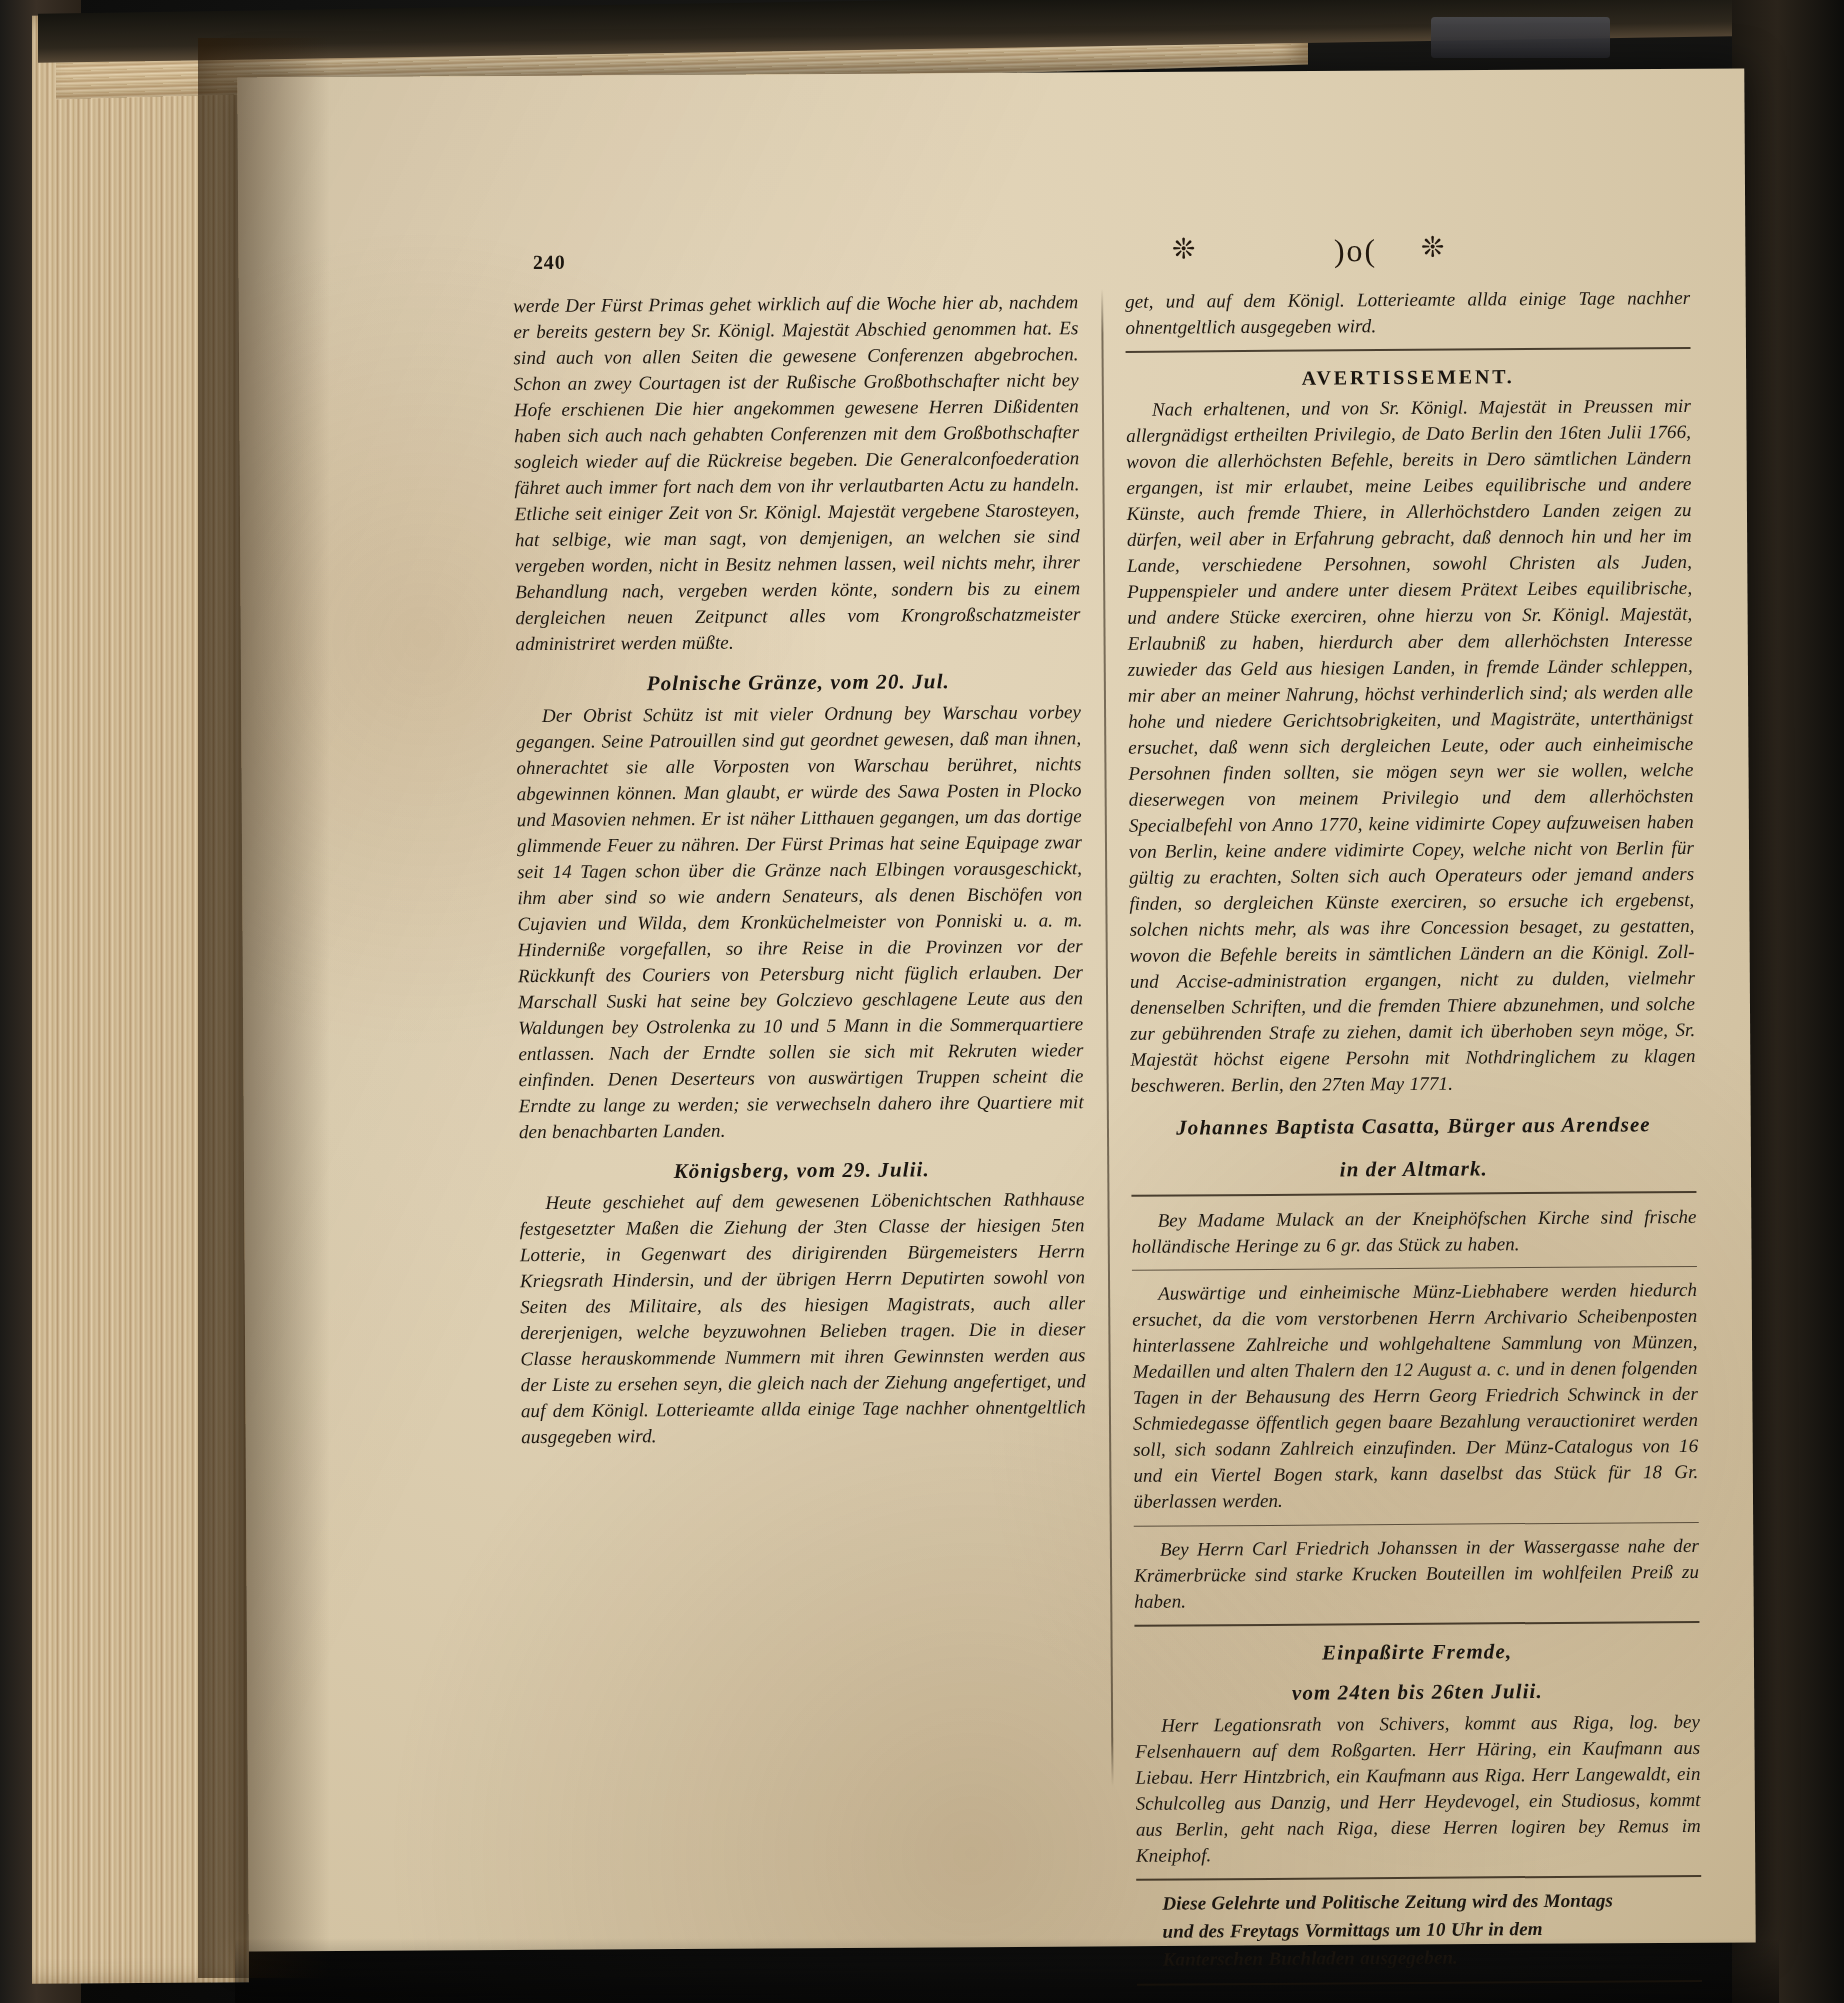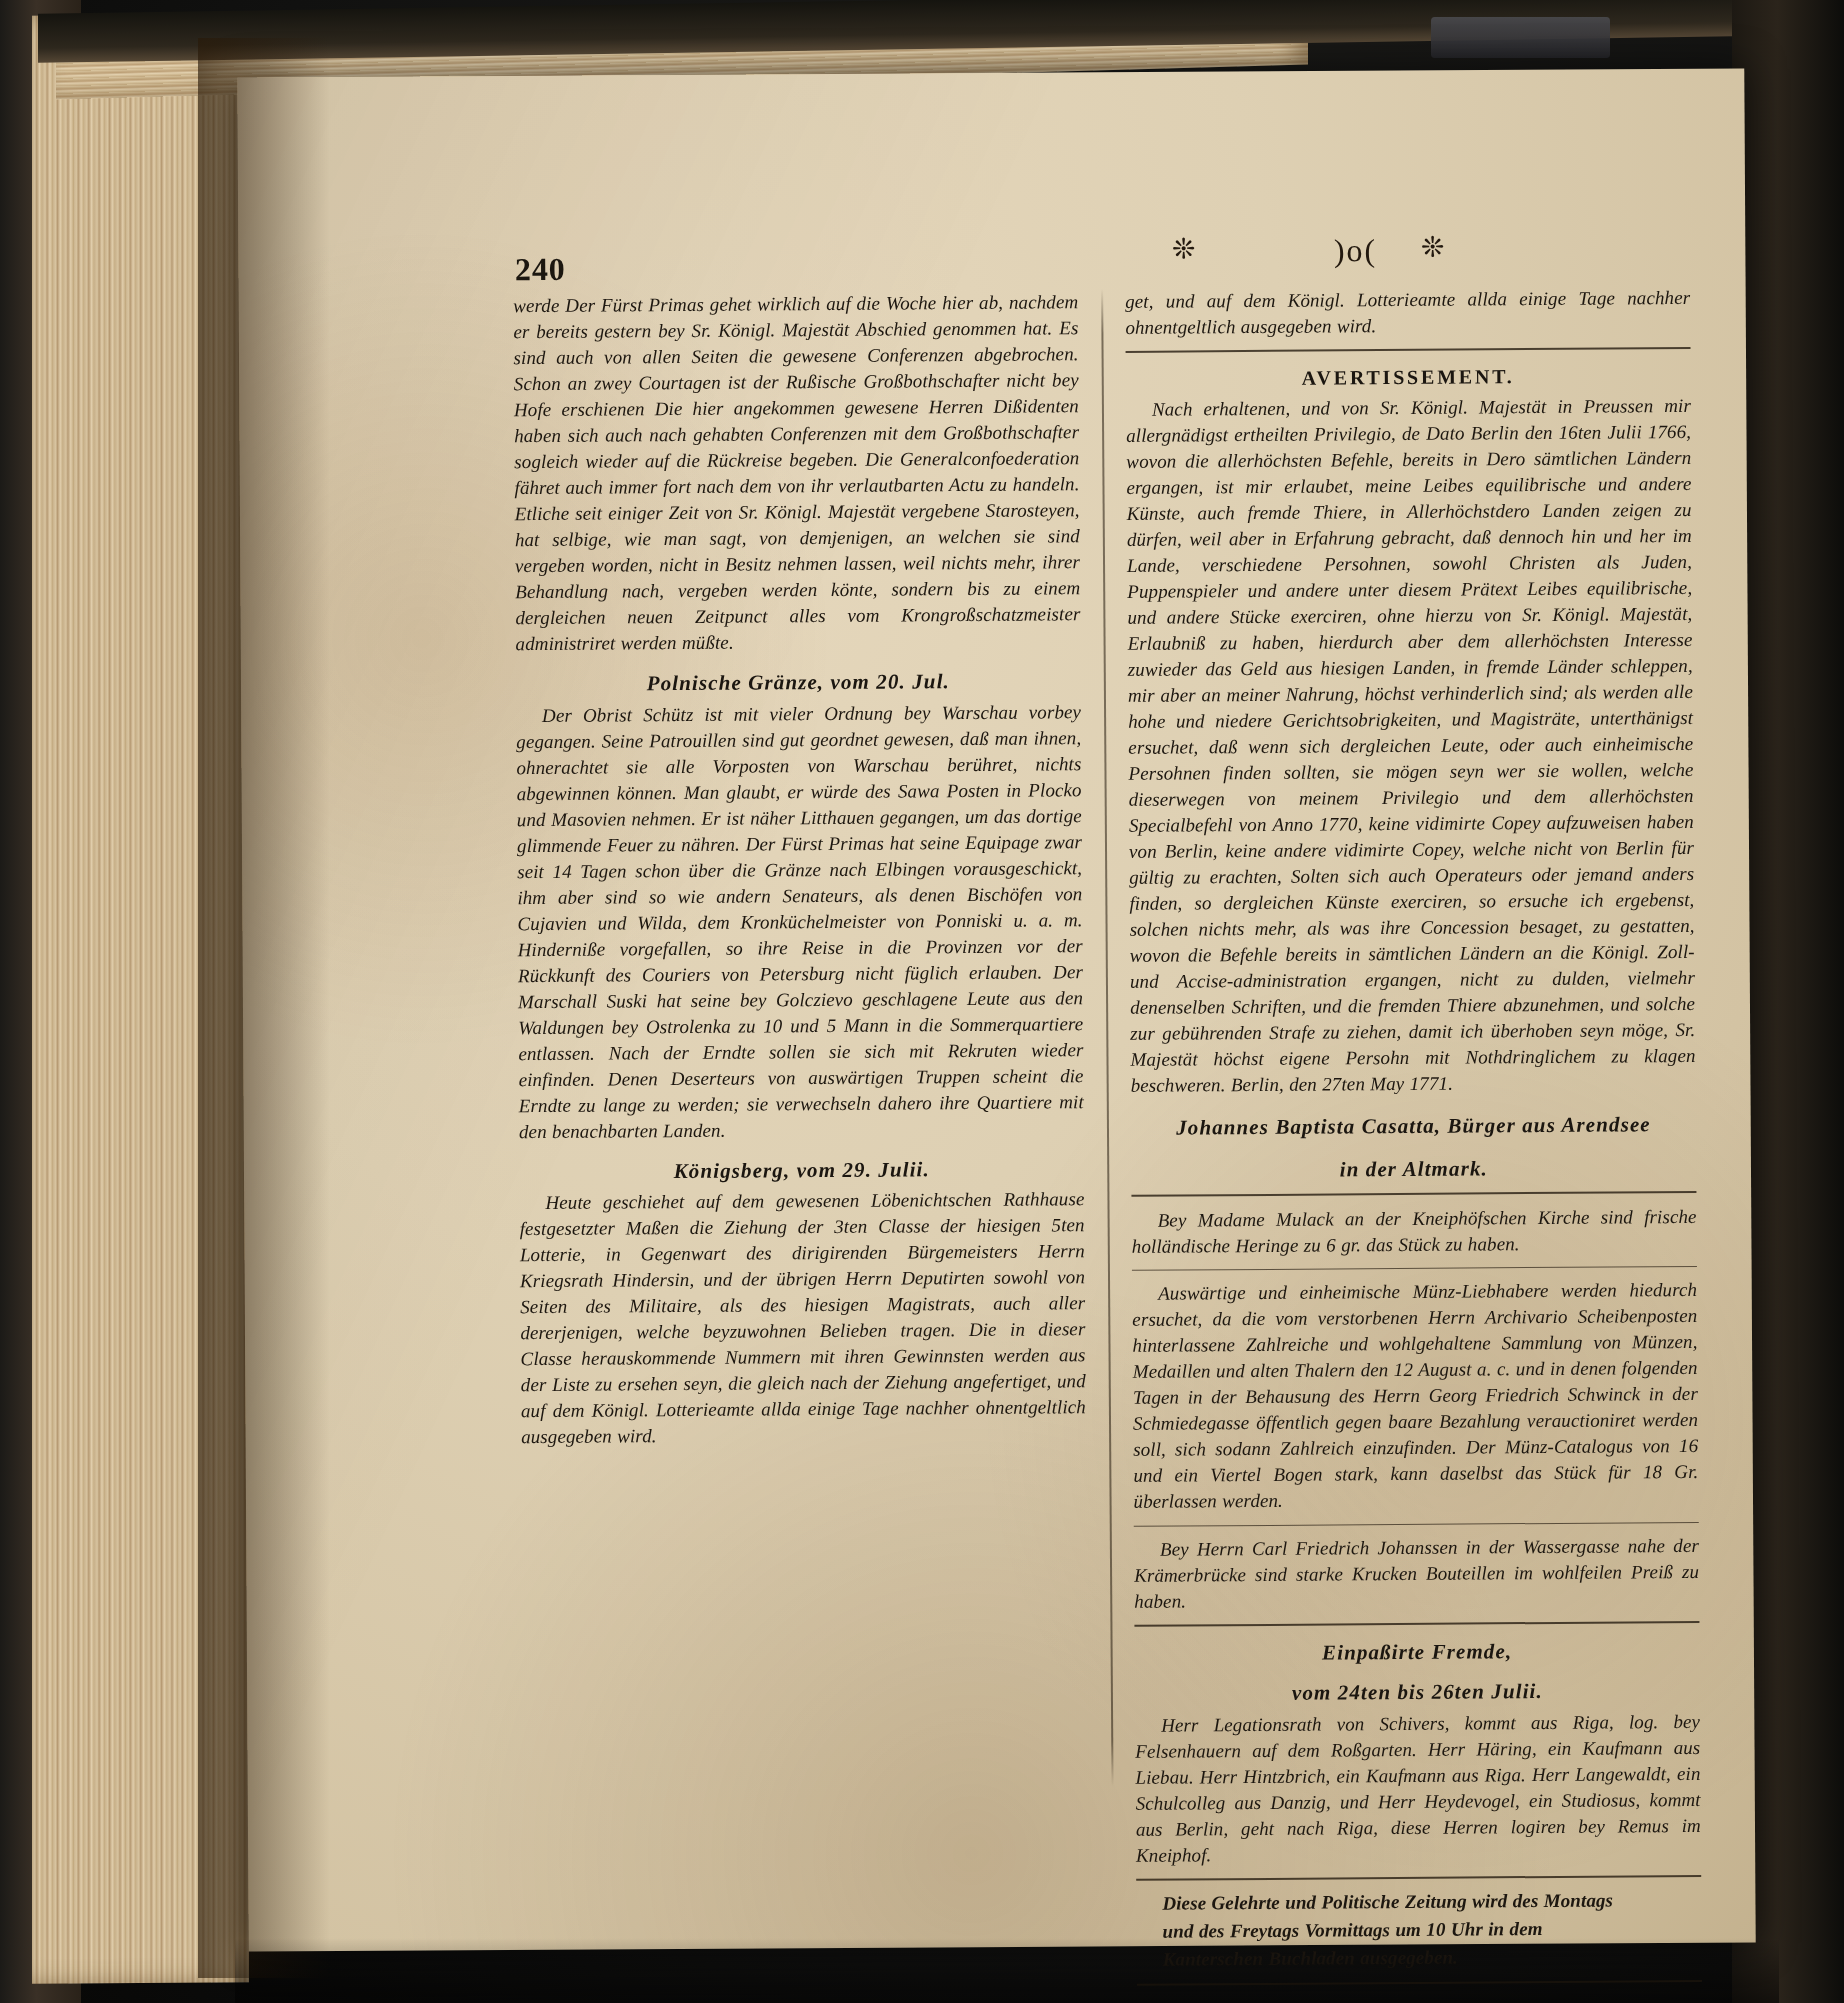--- a/index.html
+++ b/index.html
@@ -112,23 +112,23 @@
   .inner-page {
     position: absolute;
     left: 266px;
     top: 105px;
     width: 1403px;
     height: 1770px;
     transform: rotate(-0.4deg);
   }
   .folio {
     position: absolute;
-    left: 254px;
+    left: 272px;
     top: 143px;
-    font-size: 32px;
+    font-size: 20px;
     font-weight: bold;
     color: #1c1710;
     letter-spacing: 0.9px;
     font-family: "Liberation Serif", serif;
     text-align: center;
   }
   .orn {
     position: absolute;
     top: 132px;
     color: #23190f;

